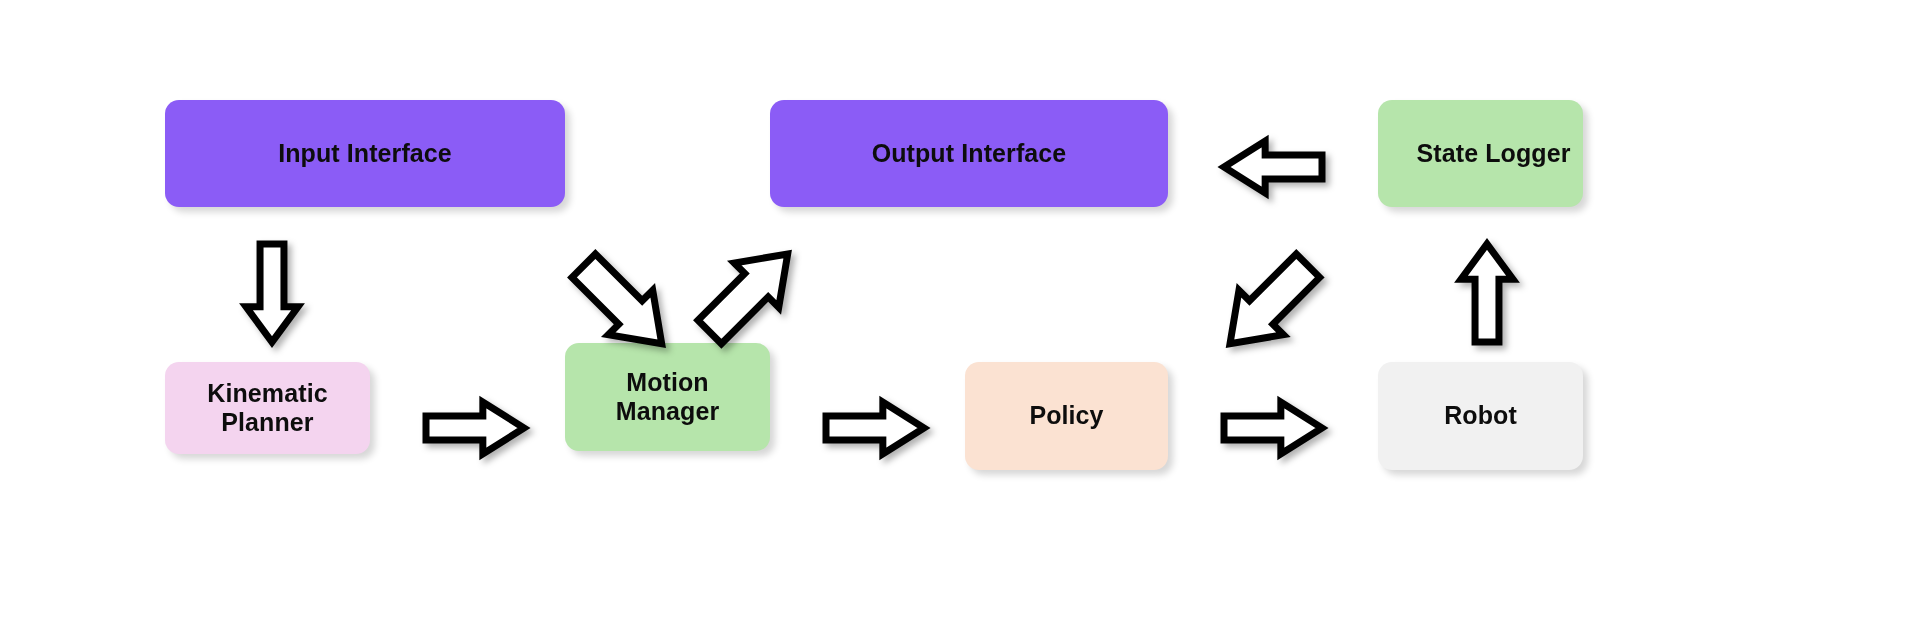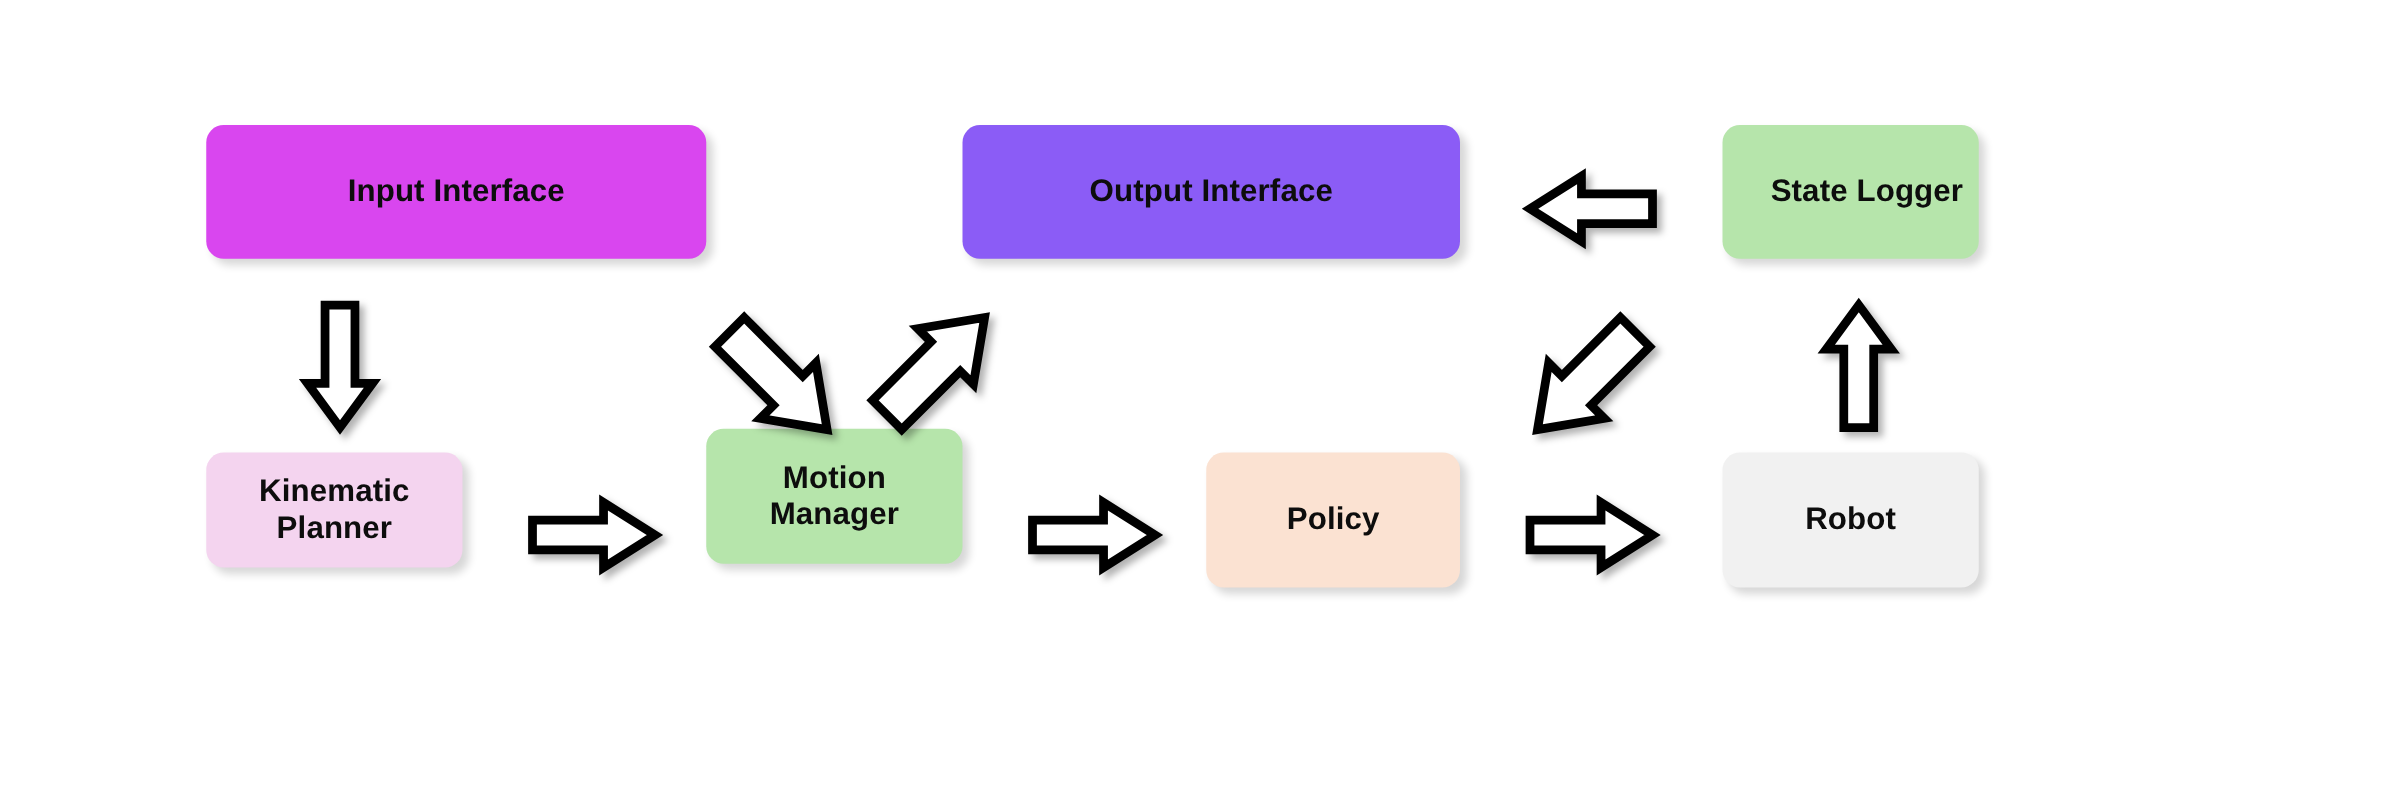--- a/index.html
+++ b/index.html
@@ -53,21 +53,21 @@
     stroke: #000000;
     stroke-width: 7;
     stroke-linejoin: miter;
     filter: drop-shadow(4px 4px 3px rgba(0,0,0,0.30));
   }
 </style>
 </head>
 <body>
 
 <div id="canvas" style="background: rgb(255, 255, 255);">
-    <div class="node" style="left: 165px; top: 100px; width: 400px; height: 107px; background: #d946ef; font-size: 25px; color: rgb(13, 13, 13);">
+    <div class="node" style="left: 165px; top: 100px; width: 400px; height: 107px; background: #8b5cf6; font-size: 25px; color: rgb(13, 13, 13);">
       <span class="label">Input Interface</span>
     </div>
     <div class="node" style="left: 770px; top: 100px; width: 398px; height: 107px; background: #8b5cf6; font-size: 25px; color: rgb(13, 13, 13);">
       <span class="label">Output Interface</span>
     </div>
     <div class="node" style="left: 1378px; top: 100px; width: 205px; height: 107px; background: rgb(182, 229, 171); font-size: 25px; color: rgb(13, 13, 13); padding-left: 36px;">
       <span class="label">State Logger</span>
     </div>
     <div class="node" style="left: 165px; top: 362px; width: 205px; height: 92px; background: rgb(244, 212, 239); font-size: 25px; color: rgb(13, 13, 13);">
       <span class="label">Kinematic

